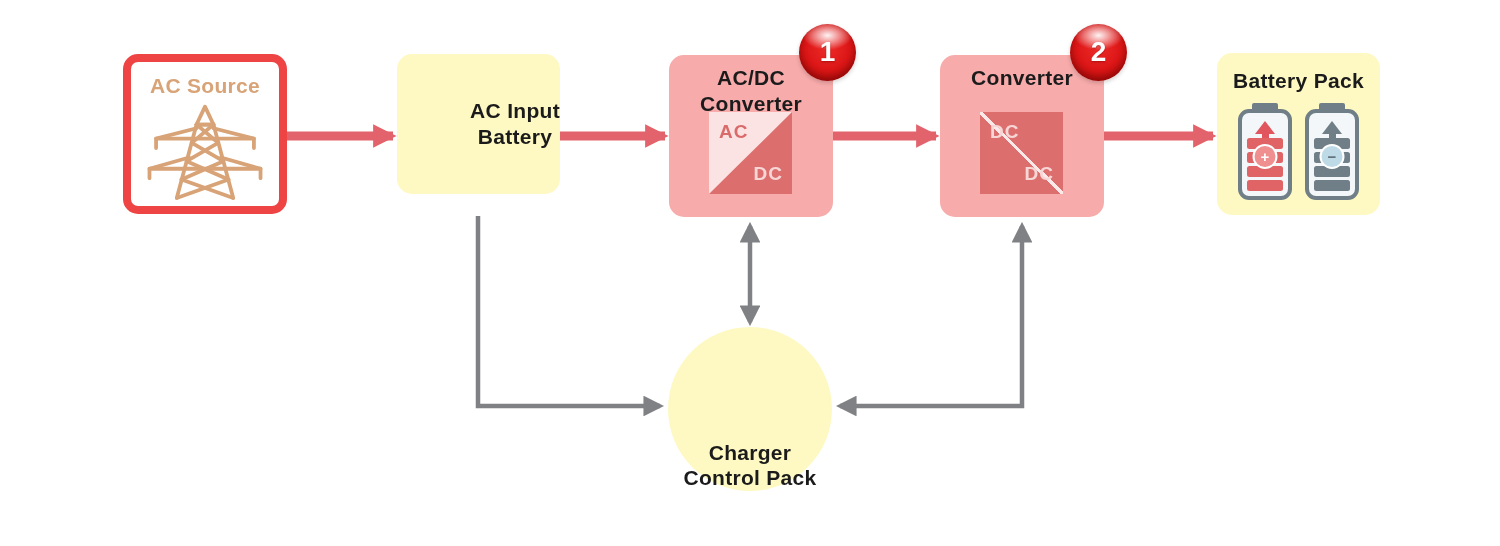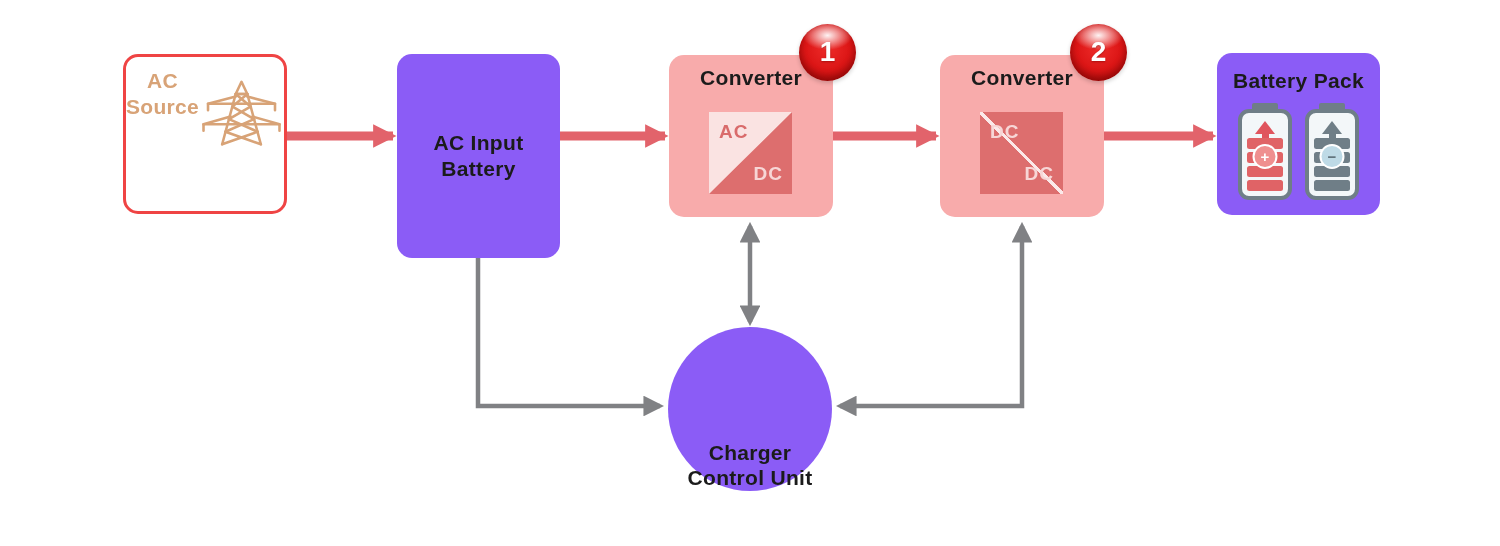--- a/index.html
+++ b/index.html
@@ -6,27 +6,27 @@
   .canvas {
     position:relative; width:1500px; height:546px; background:#ffffff;
     font-family:"Liberation Sans","DejaVu Sans",sans-serif; overflow:hidden;
   }
   .connectors { position:absolute; left:0; top:0; z-index:1; }
   .node { position:absolute; z-index:2; box-sizing:border-box; }
   .node-label { font-size:21px; font-weight:bold; color:#1b1b1b; text-align:center; line-height:1.22; letter-spacing:.3px; }
 
   
   .ac-source { left:123px; top:54px; width:164px; height:160px; background:#ffffff;
-    border:3px solid #ef4444; border-radius:15px; display:flex; flex-direction:row; }
+    border:8px solid #ef4444; border-radius:15px; display:flex; flex-direction:column; align-items:center; }
   .ac-source .node-label { color:#d8a377; margin-top:11px; }
   .tower-icon { margin-top:2px; }
 
   
-  .bluebox { background:#8b5cf6; border-radius:15px; }
-  .ac-filter { left:397px; top:54px; width:163px; height:204px; display:flex; align-items:center; justify-content:center; }
+  .bluebox { background:#fef9c3; border-radius:15px; }
+  .ac-filter { left:397px; top:54px; width:163px; height:140px; display:flex; align-items:center; justify-content:flex-end; }
 
   
   .pinkbox { background:#f8abab; border-radius:15px; }
   .converter { width:164px; height:162px; top:55px; }
   .acdc { left:669px; }
   .dcdc { left:940px; }
   .converter .node-label { margin-top:10px; }
   .split-square { position:absolute; left:40px; top:57px; width:83px; height:82px; }
   .split-ac { background:linear-gradient(to bottom right, #fae3e2 49.6%, #dd6e6e 50.4%); }
   .split-dc { background:#dd6e6e; }
@@ -124,20 +124,21 @@
 
   <div class="node bluebox ac-filter">
     <div class="node-label">
       <div>AC Input</div>
       <div>Battery</div>
     </div>
   </div>
 
   <div class="node pinkbox converter acdc">
     <div class="node-label">
+      <div>AC/DC</div>
       <div>Converter</div>
     </div>
     <div class="split-square split-ac">
       <span class="sym sym-top sym-on-light">AC</span>
       <span class="sym sym-bottom sym-on-dark">DC</span>
     </div>
     <div class="badge">
       <span>1</span>
     </div>
   </div>
@@ -189,17 +190,17 @@
               <div class="bar bar-gray"></div>
           </div>
         </div>
       </div>
     </div>
   </div>
 
   <div class="node bluebox control-unit">
     <div class="node-label">
       <div>Charger</div>
-      <div>Control Unit</div>
+      <div>Control Pack</div>
     </div>
   </div>
 
 </div>
 
 </body></html>

